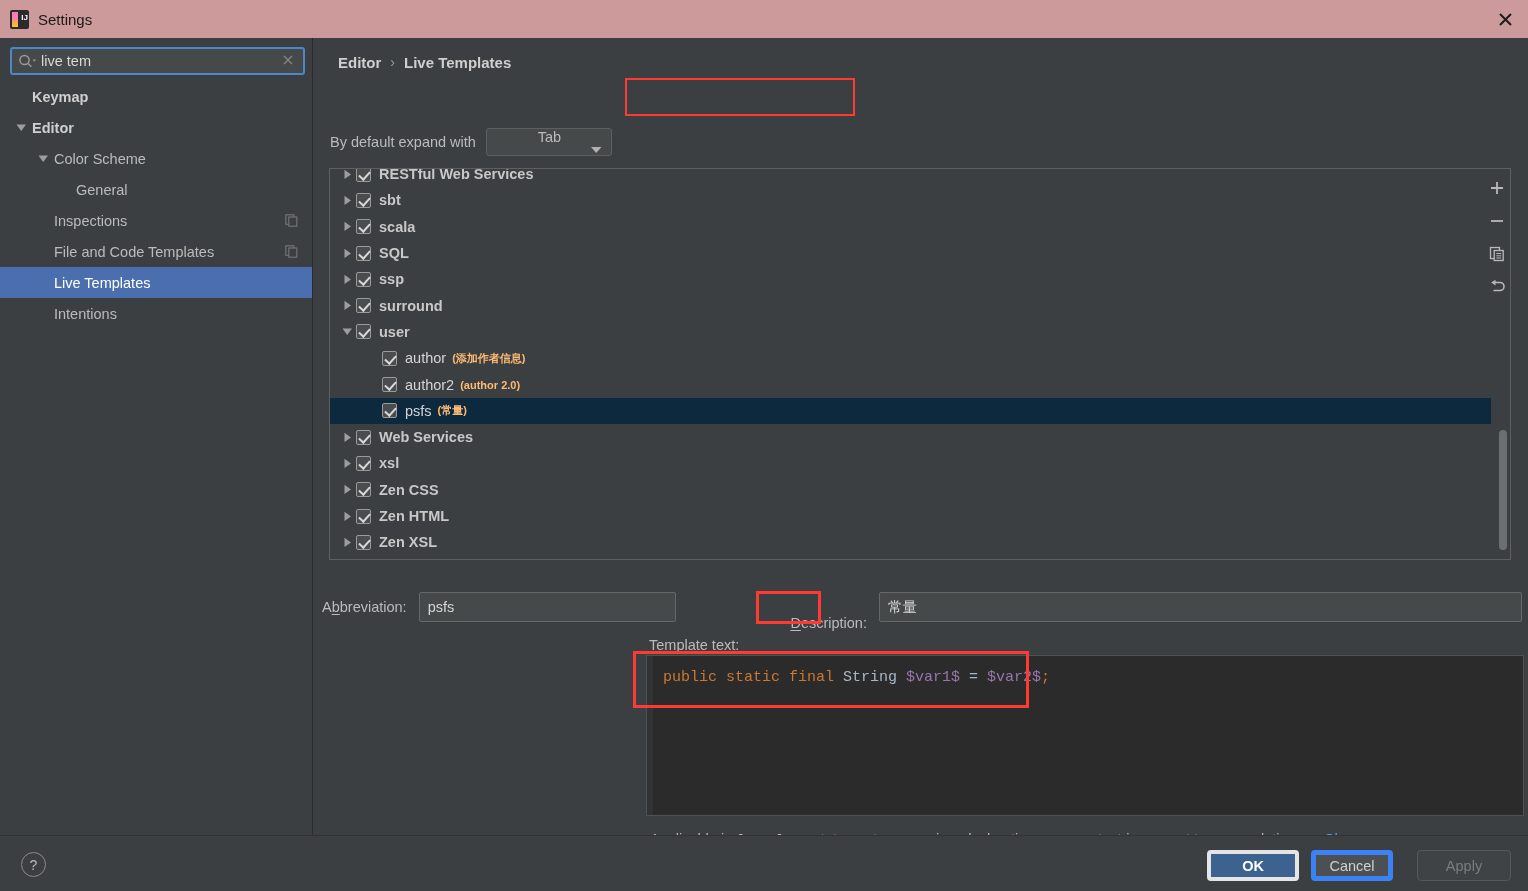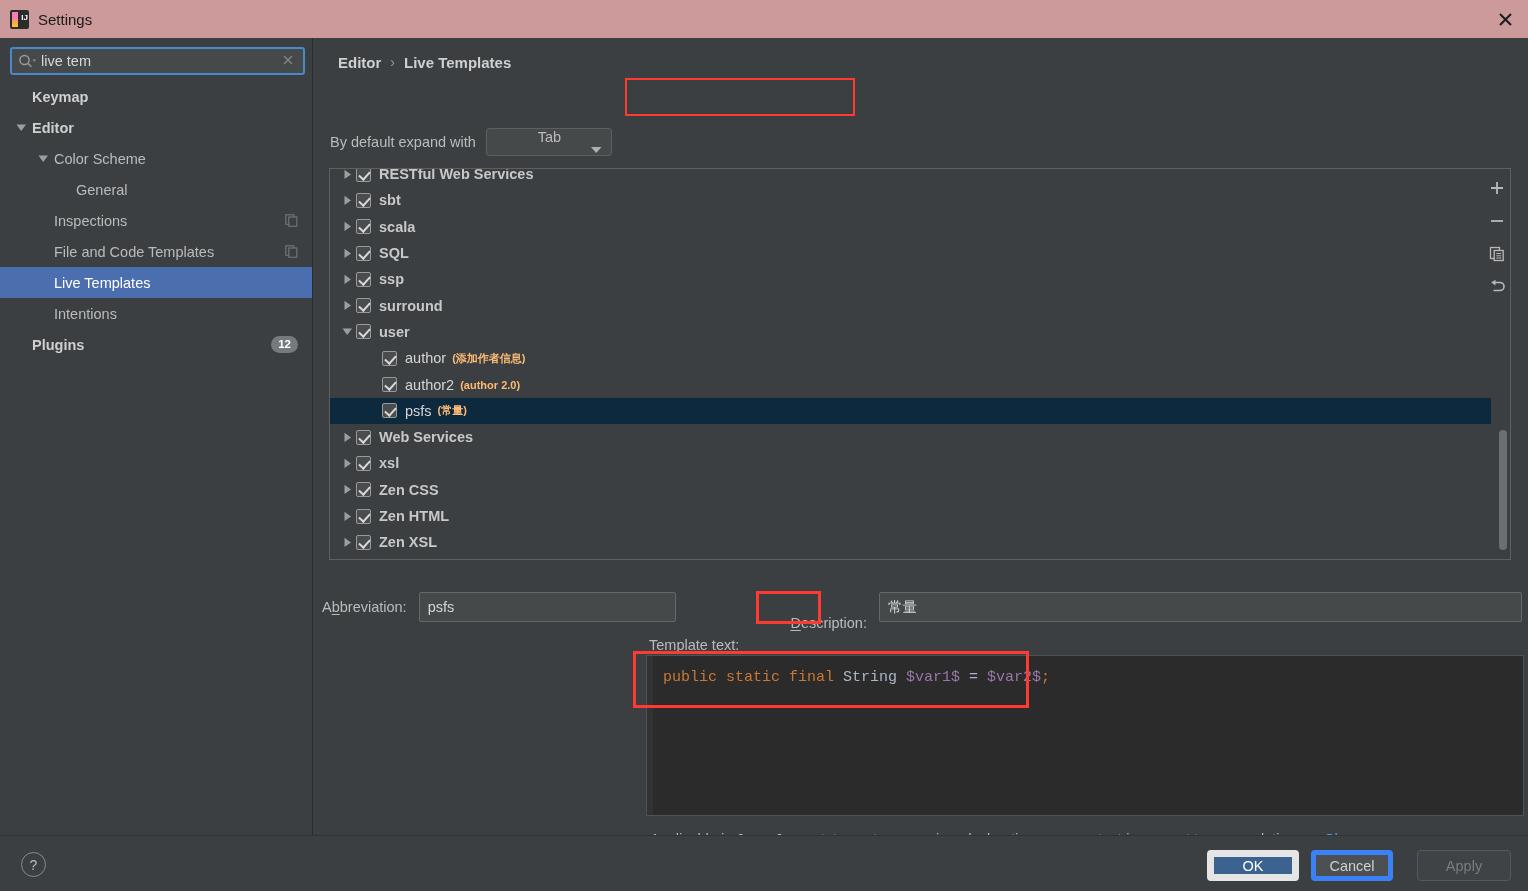--- a/index.html
+++ b/index.html
@@ -297,22 +297,22 @@
   }
   .dlgbtn {
     position: absolute; top: 14px;
     height: 31px;
     border-radius: 4px;
     display: flex; align-items: center; justify-content: center;
     font-size: 14.5px; cursor: pointer;
   }
   #ok-btn {
     left: 1207px; width: 92px;
-    background: #3c628f; border: 7px solid #e5e5e5; color: #ffffff;
-    font-weight: normal;
+    background: #3c628f; border: 4px solid #e5e5e5; color: #ffffff;
+    font-weight: bold;
   }
   #cancel-btn {
     left: 1311px; width: 82px;
     background: #4c5052; border: 5px solid #3b82f6; color: #cfcfcf;
   }
   #apply-btn {
     left: 1417px; width: 94px;
     background: #3f4345; border: 1px solid #55595b; color: #7a7d7f;
   }
   .mn { text-decoration: underline; text-underline-offset: 2px; }
@@ -398,25 +398,20 @@
           </span>
         </div>
         <div class="tree-row selected">
           <span class="tw" style="margin-left: 36px;"></span>
           <span class="lbl">Live Templates</span>
         </div>
         <div class="tree-row">
           <span class="tw" style="margin-left: 36px;"></span>
           <span class="lbl">Intentions</span>
         </div>
-        <div class="tree-row bold">
-          <span class="tw" style="margin-left: 14px;"></span>
-          <span class="lbl">Plugins</span>
-          <span class="count-badge">12</span>
-        </div>
       </div>
   </div>
 
   <div id="content">
 
     <div id="breadcrumb">
       <span>Editor</span>
       <span class="sep">›</span>
       <span>Live Templates</span>
     </div>

